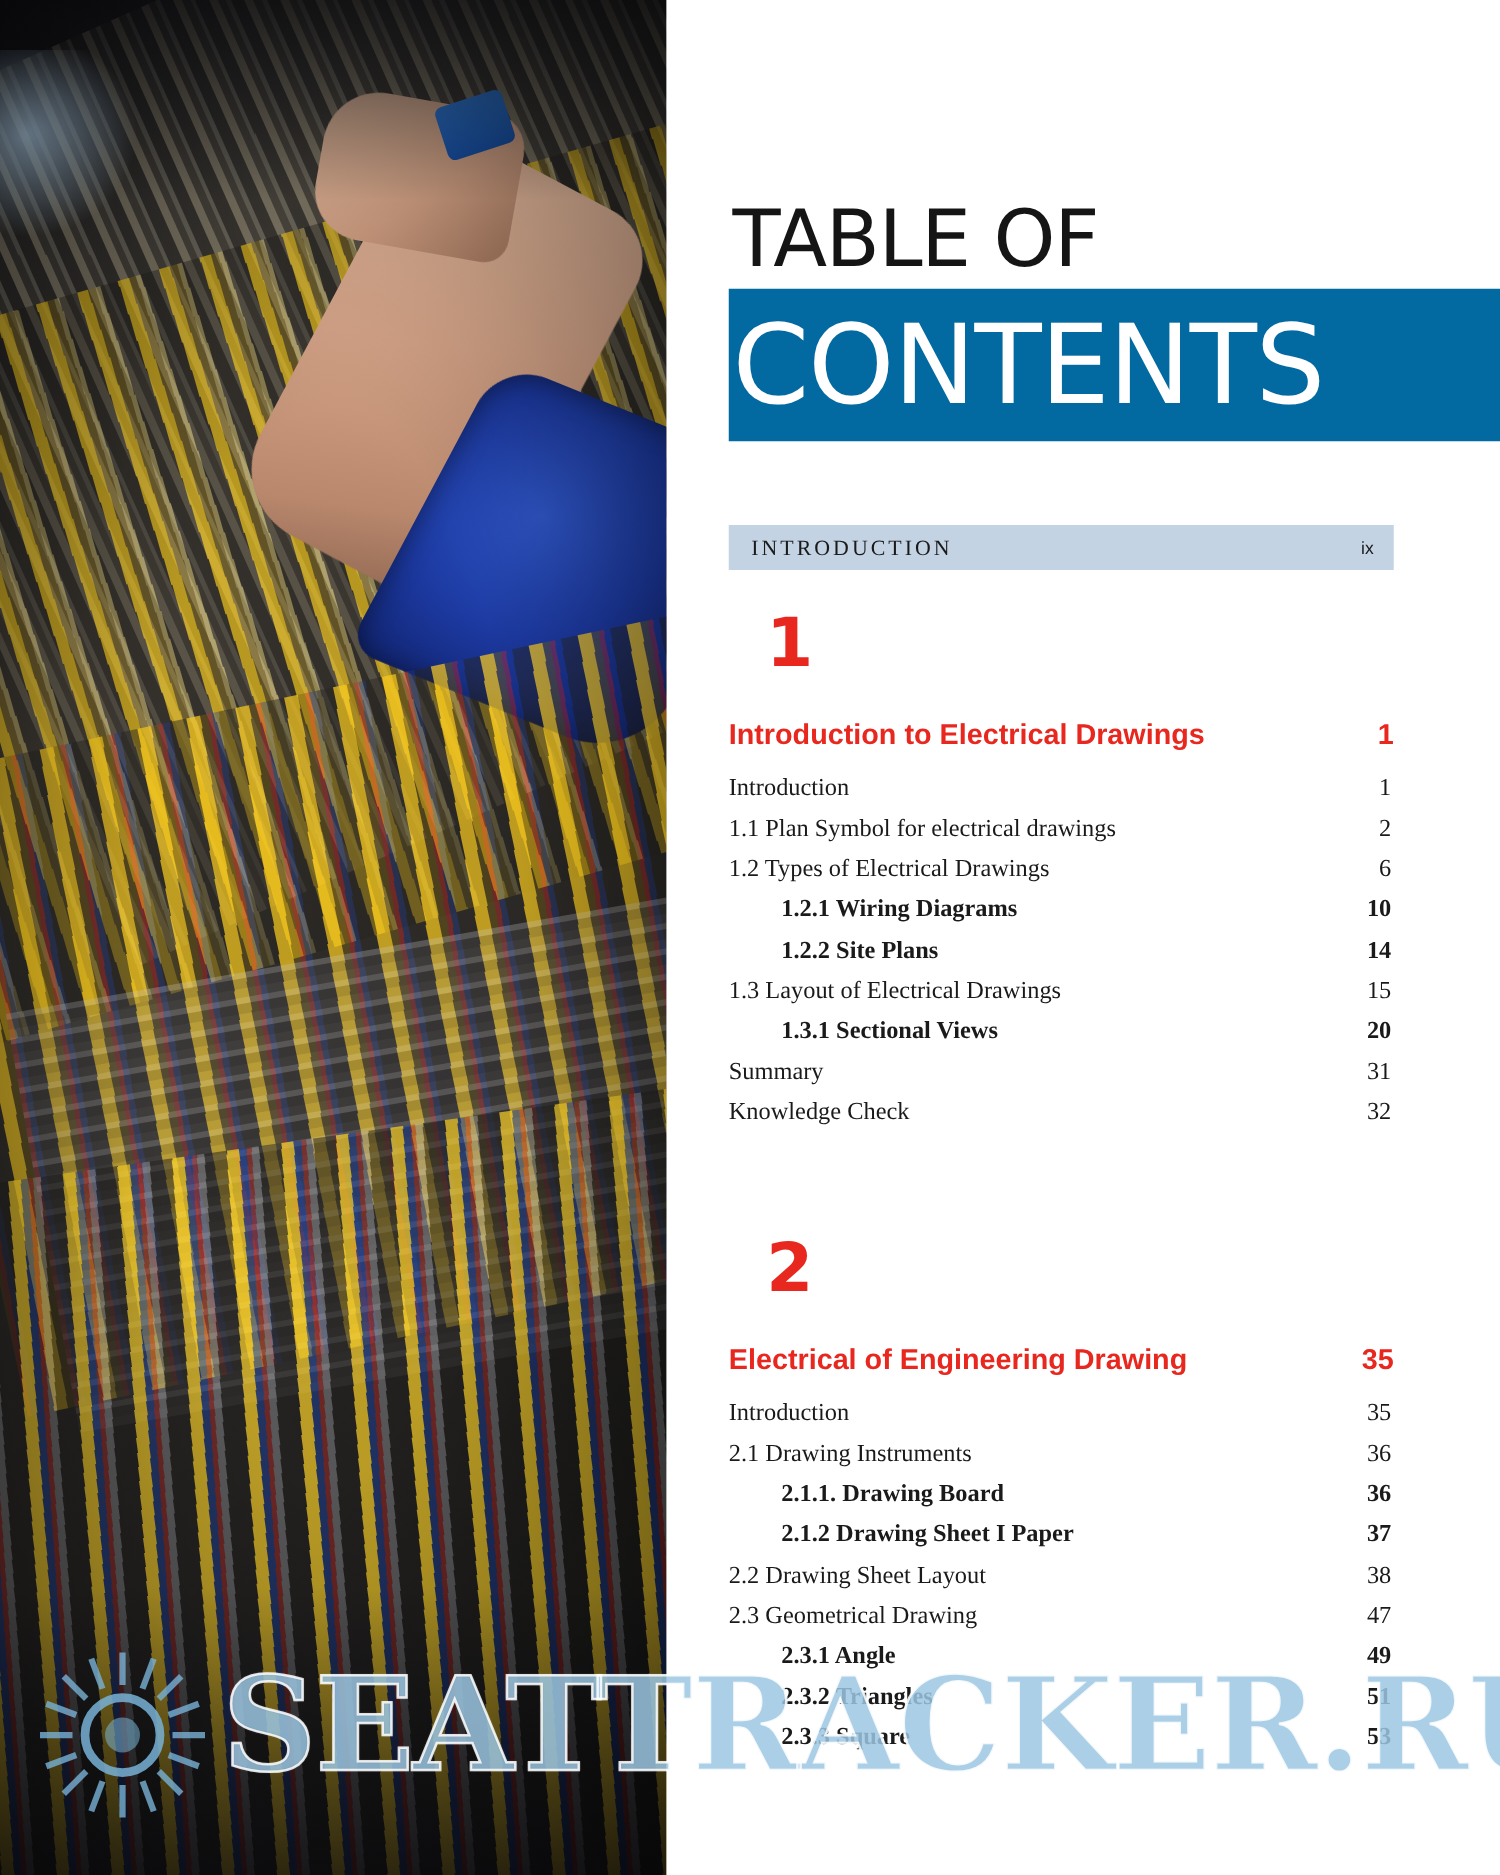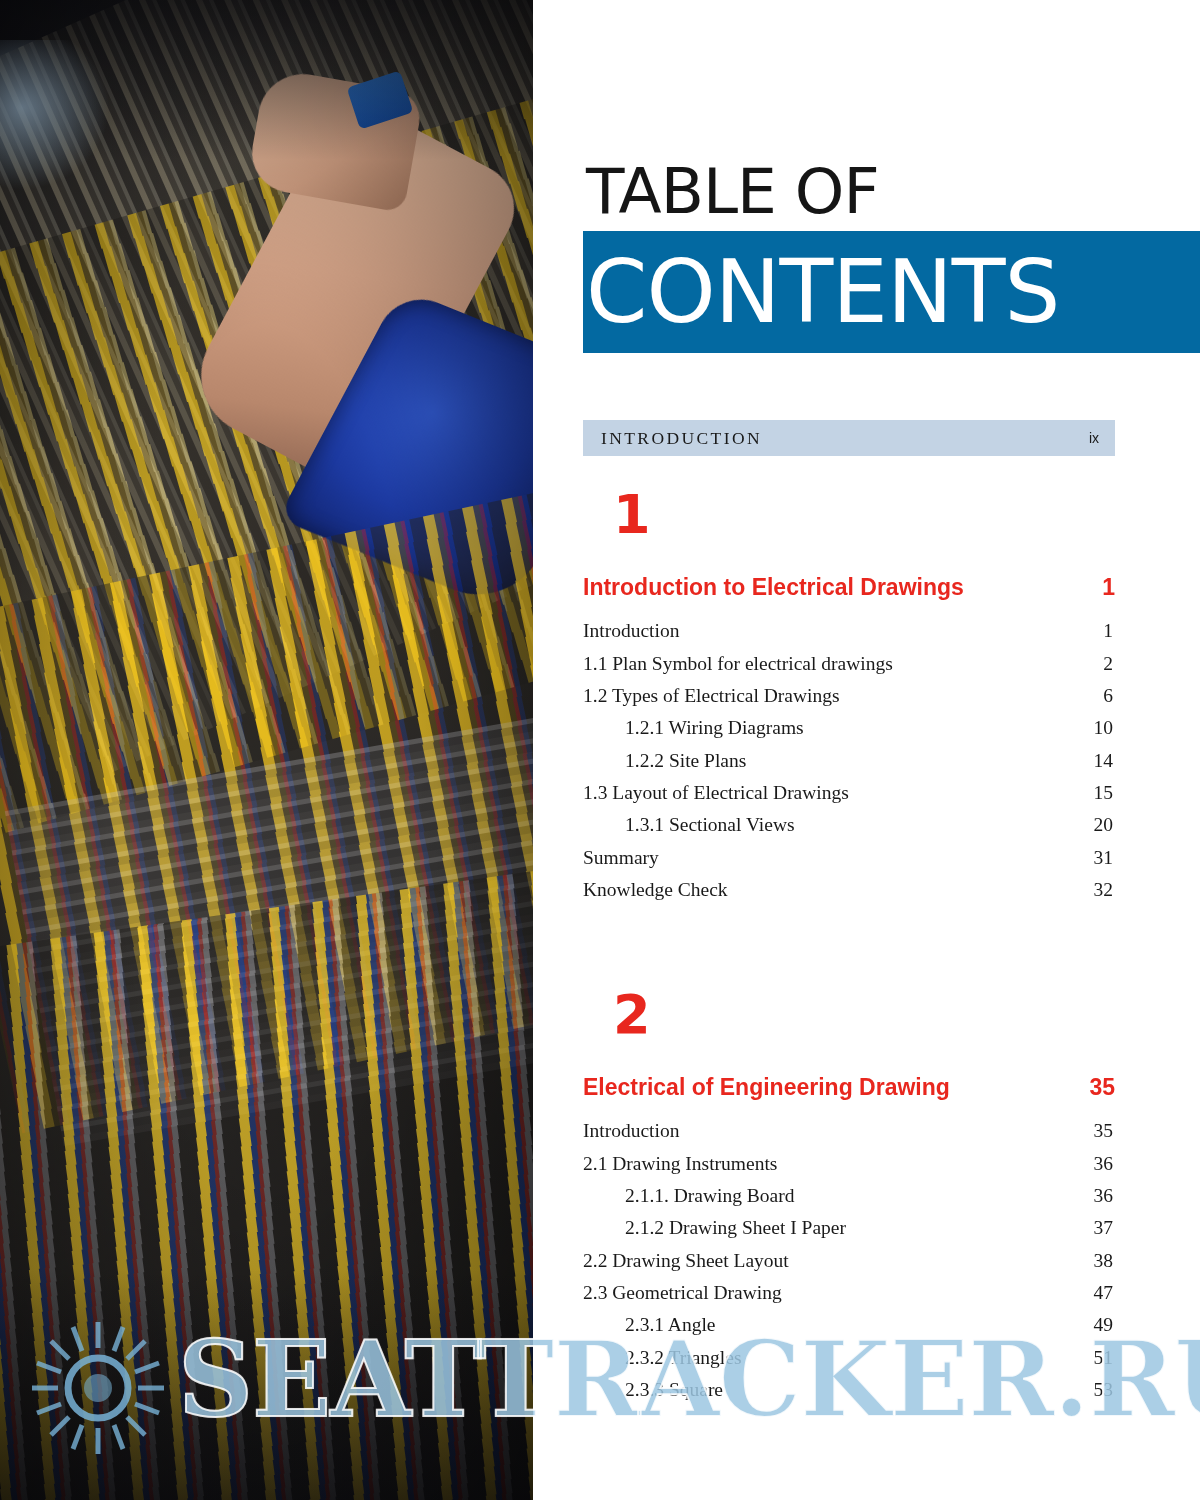--- a/index.html
+++ b/index.html
@@ -265,21 +265,21 @@
   }
   .toc-row {
     display: flex;
     align-items: baseline;
     justify-content: space-between;
     font-family: "Liberation Serif", serif;
     font-size: 19.5px;
     color: #1a1a1a;
     padding: 5.2px 0;
   }
-  .toc-row.lvl2 { padding-left: 42px; }
+  .toc-row.lvl2 { padding-left: 42px; font-weight: bold; }
   .toc-row .t { white-space: nowrap; }
   .toc-row .p { white-space: nowrap; padding-right: 2px; }
 
   
   .watermark {
     position: absolute;
     left: 0;
     bottom: 20px;
     width: 1200px;
     height: 190px;

